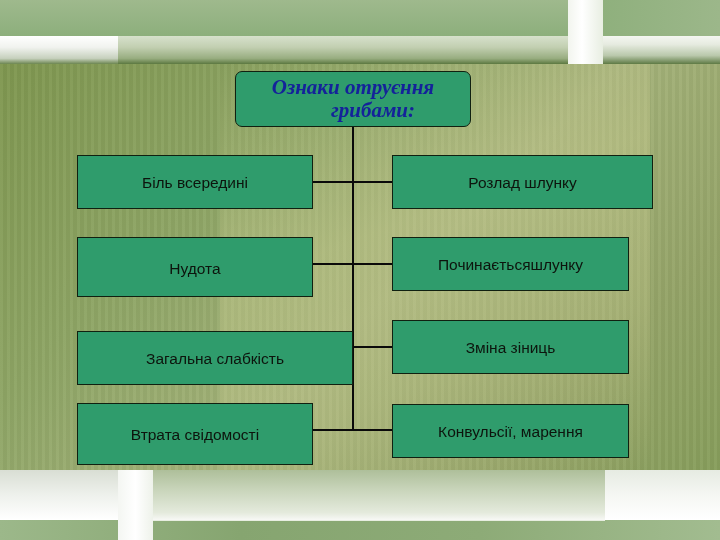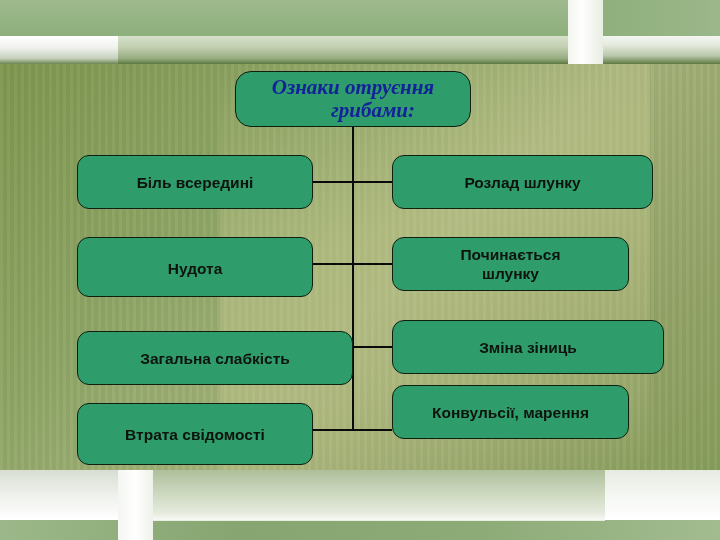--- a/index.html
+++ b/index.html
@@ -27,24 +27,24 @@
     background:linear-gradient(180deg,#aebf9a 0%,#c9d5bb 40%,#e4eadc 85%,#f7f8f5 100%); }
   .hbar-bot-left { left:0; top:470px; width:118px; height:50px;
     background:linear-gradient(180deg,#d9ded4 0%,#eef1ec 50%,#ffffff 100%); }
   .hbar-bot-right { left:605px; top:470px; width:115px; height:50px;
     background:linear-gradient(180deg,#e6ebe2 0%,#f5f7f3 50%,#ffffff 100%); }
   .bot-strip { left:0; top:520px; width:720px; height:20px; background:linear-gradient(90deg,#9cb88a,#86a570,#8dab77,#a2bc90); }
   .vbar-bot { left:118px; top:470px; width:35px; height:70px; background:linear-gradient(90deg,#f4f6f2 0%,#ffffff 50%,#eef2ea 100%); }
   .bot-line { left:153px; top:520px; width:452px; height:1px; background:#e7ede0; }
 
   
-  .node { position:absolute; background:#2f9c6c; border:1.5px solid #102010; border-radius:12px;
+  .node { position:absolute; background:#2f9c6c; border:1.5px solid #102010; border-radius:0;
     display:flex; align-items:center; justify-content:center; text-align:center; box-sizing:border-box;
-    color:#0d140d; font-weight:bold; font-size:15.5px; line-height:19px; }
-  .title-node { left:235px; top:71px; width:236px; height:56px; border-radius:16px;
+    color:#0d140d; font-weight:normal; font-size:15.5px; line-height:19px; }
+  .title-node { left:235px; top:71px; width:236px; height:56px; border-radius:7px;
     color:#14229a; font-family:"Liberation Serif", serif; font-style:italic; font-weight:bold; font-size:21px; line-height:23px; flex-direction:column; }
   .line { position:absolute; background:#0a0a0a; }
 </style>
 </head>
 <body>
 
 <div class="abs top-strip"></div>
 <div class="abs top-strip-right"></div>
 <div class="abs hbar-top"></div>
 <div class="abs hbar-top-mid"></div>
@@ -81,22 +81,22 @@
 <div class="node" style="left:77px; top:331px; width:276px; height:54px;">
   <span>Загальна слабкість</span>
 </div>
 <div class="node" style="left:77px; top:403px; width:236px; height:62px;">
   <span>Втрата свідомості</span>
 </div>
 
 <div class="node" style="left:392px; top:155px; width:261px; height:54px;">
   <span>Розлад шлунку</span>
 </div>
-<div class="node" style="left:392px; top:237px; width:237px; height:54px; flex-direction:column;">
+<div class="node" style="left:392px; top:237px; width:237px; height:54px; flex-direction:row;">
   <span>Починається</span>
   <span>шлунку</span>
 </div>
-<div class="node" style="left:392px; top:320px; width:272px; height:54px;text-align:center;">
+<div class="node" style="left:392px; top:320px; width:237px; height:54px;text-align:center;">
   <span>Зміна зіниць</span>
 </div>
-<div class="node" style="left:392px; top:385px; width:237px; height:54px;">
+<div class="node" style="left:392px; top:404px; width:237px; height:54px;">
   <span>Конвульсії, марення</span>
 </div>
 
 </body></html>

